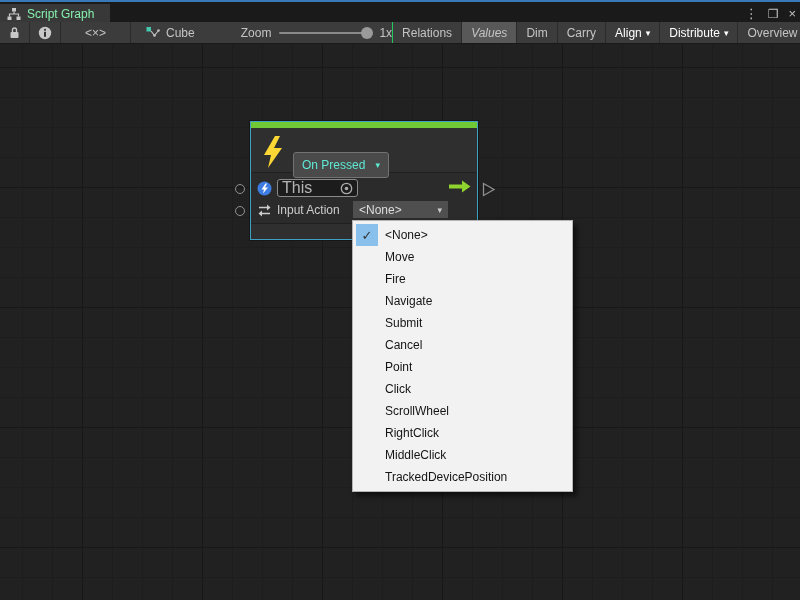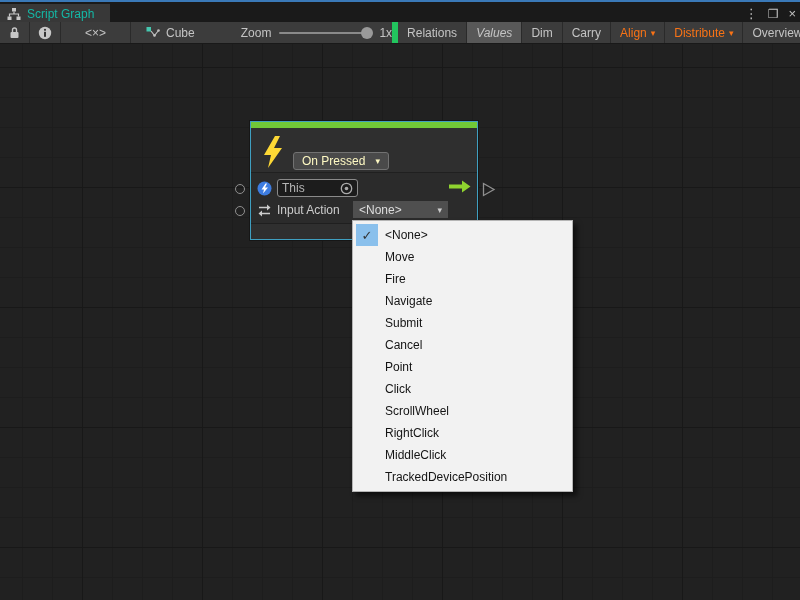--- a/index.html
+++ b/index.html
@@ -2,35 +2,35 @@
 <html><head>
 <meta charset="utf-8">
 <style>
   * { margin:0; padding:0; box-sizing:border-box; }
   body { font-family:"Liberation Sans", sans-serif; background:#111; }
   #app { position:relative; width:800px; height:600px; overflow:hidden; background:#212121; }
 
   
   .tabbar { position:absolute; left:0; top:0; width:800px; height:22px; background:#1a1a1a; border-top:2px solid #3a79b8; }
   .tab { position:absolute; left:0; top:2px; width:110px; height:20px; background:#383838;
-         display:flex; align-items:center; gap:6px; padding-left:7px; color:#14b8a6; font-size:12px; }
+         display:flex; align-items:center; gap:6px; padding-left:7px; color:#86efac; font-size:12px; }
   .wincontrols { position:absolute; right:4px; top:2px; height:20px; display:flex; align-items:center; gap:10px; color:#c2c2c2; }
   .wc { font-size:13px; line-height:20px; cursor:default; }
   .wc.max { font-size:12px; }
 
   
   .toolbar { position:absolute; left:0; top:22px; width:800px; height:22px; background:#3c3c3c;
              border-bottom:1px solid #191919; display:flex; align-items:stretch; font-size:12px; color:#c4c4c4; }
   .tbtn { display:flex; align-items:center; justify-content:center; padding:0 9px; border-right:1px solid #2a2a2a; cursor:default; white-space:nowrap; }
   .tbtn.icononly { padding:0 8px; }
   .tbtn.wide { padding:0 24px; }
   .tbtn.active { background:#585858;font-style:italic; }
-  .tbtn.disabled { color:#f97316;justify-content:space-between; }
+  .tbtn.disabled { color:#ffffff;justify-content:space-between; }
   .tb-left { display:flex; }
-  .tb-mid { display:flex; align-items:center; flex:1; border-right:6px solid #22c55e; padding-left:14px;justify-content:center; }
+  .tb-mid { display:flex; align-items:center; flex:1; border-right:1px solid #22c55e; padding-left:14px;justify-content:center; }
   .graphcrumb { display:flex; align-items:center; gap:5px; }
   .zoomwrap { display:flex; align-items:center; margin-left:46px; gap:8px; }
   .zoomtrack { position:relative; width:92px; height:2px; background:#8a8a8a; border-radius:1px; }
   .zoomknob { position:absolute; right:-2px; top:-5px; width:12px; height:12px; border-radius:50%; background:#9a9a9a; }
   .tb-right { display:flex; }
   .caret { font-size:9px; margin-left:4px; }
 
   
   .canvas { position:absolute; left:0; top:44px; width:800px; height:556px; background-color:#212121;
     background-image:
@@ -41,30 +41,30 @@
     background-size:120px 120px, 120px 120px, 30px 30px, 30px 30px;
     background-position:0 23px, 82px 0, 0 23px, 22px 0; }
 
   
   .node { position:absolute; left:250px; top:77px; width:228px; height:119px;
           background:#2b2b2b; border:1px solid #3f9fc0; box-shadow:0 0 0 1px #161616; }
   .node-accent { height:6px; background:#71c837; }
   .node-header { position:relative; height:45px; background:#2f2f2f; border-bottom:1px solid #202020; }
   .node-title { position:absolute; left:42px; top:7px; font-size:12px; color:#d8d8d8; white-space:nowrap; }
   .bolt-big { position:absolute; left:11px; top:8px; }
-  .event-btn { position:absolute; left:42px; top:24px; height:18px; padding:0 8px; background:#4a4a4a;
-               border:1px solid #727272; border-radius:3px; color:#fef9c3; font-size:12px;
+  .event-btn { position:absolute; left:42px; top:24px; height:26px; padding:0 8px; background:#4a4a4a;
+               border:1px solid #727272; border-radius:3px; color:#5eead4; font-size:12px;
                display:flex; align-items:center; gap:6px; cursor:default; }
   .node-body { position:relative; height:50px; }
   .row { position:absolute; left:0; width:100%; display:flex; align-items:center; }
   .row1 { top:5px; height:20px; }
   .row2 { top:28px; height:18px; }
   .typeicon { margin-left:6px; width:15px; height:15px; flex:0 0 auto; }
   .thisfield { margin-left:5px; width:81px; height:18px; background:#1c1c1c; border:1px solid #8a8a8a;
-               border-radius:3px; display:flex; align-items:center; padding:0 4px; color:#b5b5b5; font-size:12px; }
+               border-radius:3px; display:flex; align-items:center; padding:0 4px; color:#b5b5b5; font-size:16px; }
   .thisfield .picker { margin-left:auto; }
   .portlabel { margin-left:5px; color:#cccccc; font-size:12px; }
   .nonedrop { position:absolute; left:102px; top:0; width:95px; height:17px; background:#4f4f4f;
               display:flex; align-items:center; padding:0 6px; color:#dddddd; font-size:12px; cursor:default; }
   .nonedrop .caret { margin-left:auto; color:#cccccc; }
   .arrow-out { position:absolute; right:6px; top:2px; }
   .node-footer { height:16px; background:#2f2f2f; border-top:1px solid #1f1f1f; }
 
   .port-circle { position:absolute; width:10px; height:10px; border:1px solid #8f8f8f; border-radius:50%; }
   .port-tri { position:absolute; }

